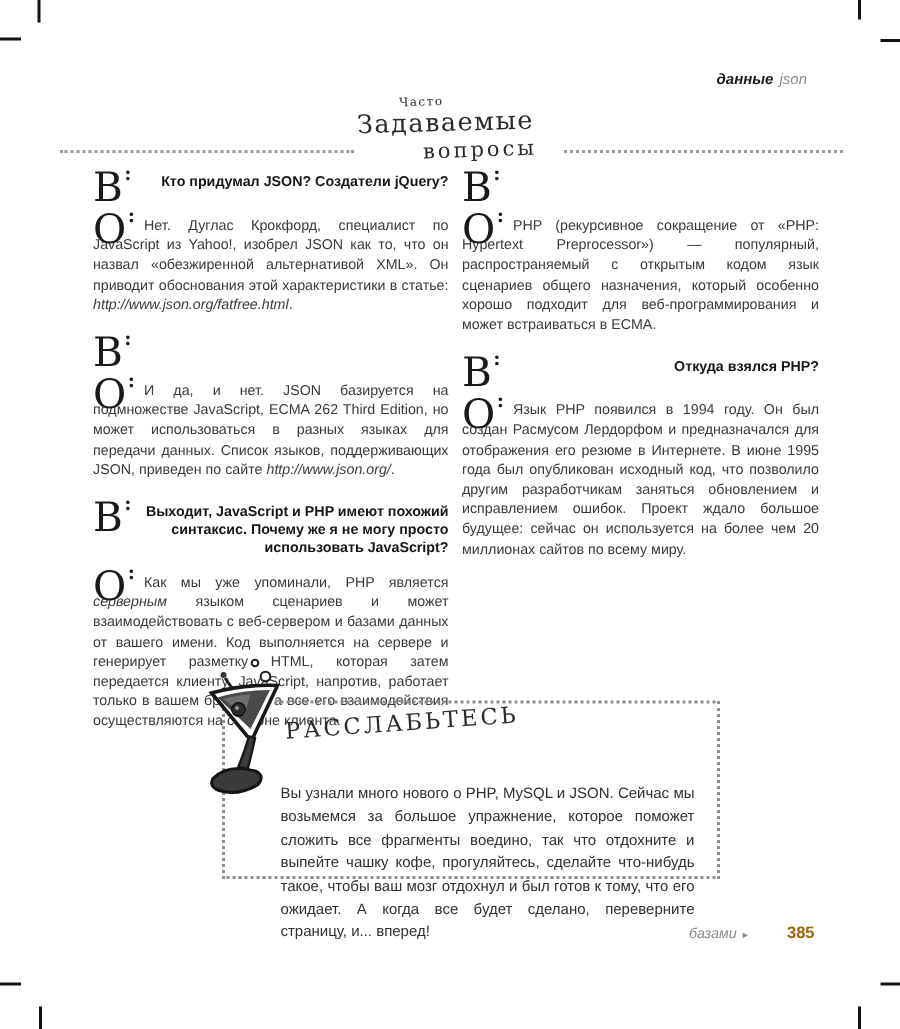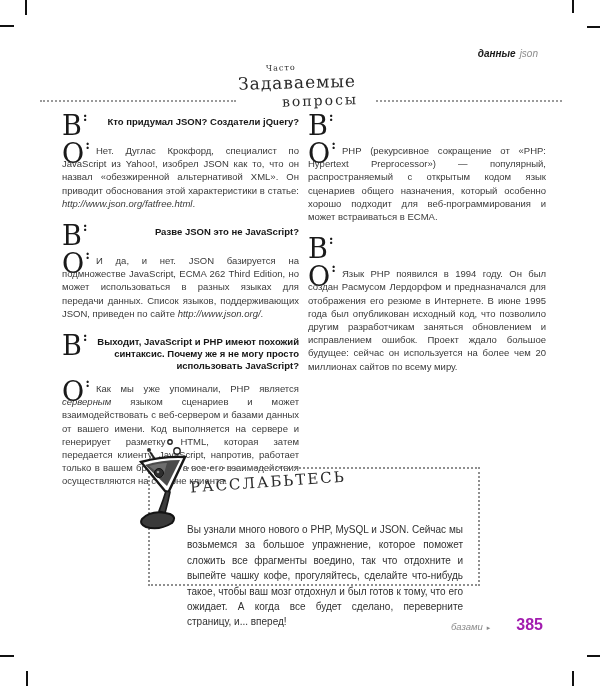--- a/index.html
+++ b/index.html
@@ -66,21 +66,21 @@
     color:#2b2b2b; transform:rotate(-4deg); white-space:nowrap; }
   .relax-text { position:absolute; left:37px; top:53px; width:276px;
     font-size:10px; line-height:15.4px; color:#303030; text-align:justify; }
   .martini { position:absolute; left:137px; top:435px; width:66px; height:102px; }
 
   
   .footer { position:absolute; top:616px; right:57px; display:flex;
     align-items:baseline; gap:26px; }
   .footer .next { font-size:9.5px; font-style:italic; color:#8a8a8a; }
   .footer .arrow { font-size:7px; color:#8a8a8a; font-style:normal; margin-left:4px; }
-  .footer .pagenum { font-size:16px; font-weight:bold; color:#a21caf; }
+  .footer .pagenum { font-size:11px; font-weight:bold; color:#a16207; }
 </style>
 </head>
 <body>
 
 <div class="page">
 
   <div class="crop tl-v"></div>
   <div class="crop tl-h"></div>
   <div class="crop tr-v"></div>
   <div class="crop tr-h"></div>
@@ -106,21 +106,20 @@
         <div class="qa-block qa-q">
           <span class="qa-glyph"><span class="qa-letter">В</span><span class="qa-colon">:</span></span>
           <p class="q-text"><span>Кто придумал JSON? Создатели jQuery?</span></p>
         </div>
         <div class="qa-block qa-a">
           <span class="qa-glyph"><span class="qa-letter">О</span><span class="qa-colon">:</span></span>
           <p class="a-text"><span>Нет. Дуглас Крокфорд, специалист по JavaScript из Yahoo!, изобрел JSON как то, что он назвал «обезжиренной альтернативой XML». Он приводит обоснования этой характеристики в статье: </span><span class="it">http://www.json.org/fatfree.html</span><span>.</span></p>
         </div>
         <div class="qa-block qa-q">
           <span class="qa-glyph"><span class="qa-letter">В</span><span class="qa-colon">:</span></span>
-          <p class="q-text"><span>Разве JSON это не JavaScript?</span></p>
         </div>
         <div class="qa-block qa-a">
           <span class="qa-glyph"><span class="qa-letter">О</span><span class="qa-colon">:</span></span>
           <p class="a-text"><span>И да, и нет. JSON базируется на подмножестве JavaScript, ECMA 262 Third Edition, но может использоваться в разных языках для передачи данных. Список языков, поддерживающих JSON, приведен по сайте </span><span class="it">http://www.json.org/</span><span>.</span></p>
         </div>
         <div class="qa-block qa-q">
           <span class="qa-glyph"><span class="qa-letter">В</span><span class="qa-colon">:</span></span>
           <p class="q-text"><span>Выходит, JavaScript и PHP имеют похожий синтаксис. Почему же я не могу просто использовать JavaScript?</span></p>
         </div>
         <div class="qa-block qa-a">
@@ -131,20 +130,21 @@
     <div class="qa-col">
         <div class="qa-block qa-q">
           <span class="qa-glyph"><span class="qa-letter">В</span><span class="qa-colon">:</span></span>
         </div>
         <div class="qa-block qa-a">
           <span class="qa-glyph"><span class="qa-letter">О</span><span class="qa-colon">:</span></span>
           <p class="a-text"><span>PHP (рекурсивное сокращение от «PHP: Hypertext Preprocessor») — популярный, распространяемый с открытым кодом язык сценариев общего назначения, который особенно хорошо подходит для веб-программирования и может встраиваться в ECMA.</span></p>
         </div>
         <div class="qa-block qa-q">
           <span class="qa-glyph"><span class="qa-letter">В</span><span class="qa-colon">:</span></span>
+          <p class="q-text"><span>Откуда взялся PHP?</span></p>
         </div>
         <div class="qa-block qa-a">
           <span class="qa-glyph"><span class="qa-letter">О</span><span class="qa-colon">:</span></span>
           <p class="a-text"><span>Язык PHP появился в 1994 году. Он был создан Расмусом Лердорфом и предназначался  для отображения его резюме в Интернете. В июне 1995 года был опубликован исходный код, что позволило другим разработчикам заняться обновлением и исправлением ошибок. Проект ждало большое будущее: сейчас он используется на более чем 20 миллионах сайтов по всему миру.</span></p>
         </div>
       </div>
   </div>
 
   <div class="relax-box">
     <div class="relax-title">РАССЛАБЬТЕСЬ</div>

